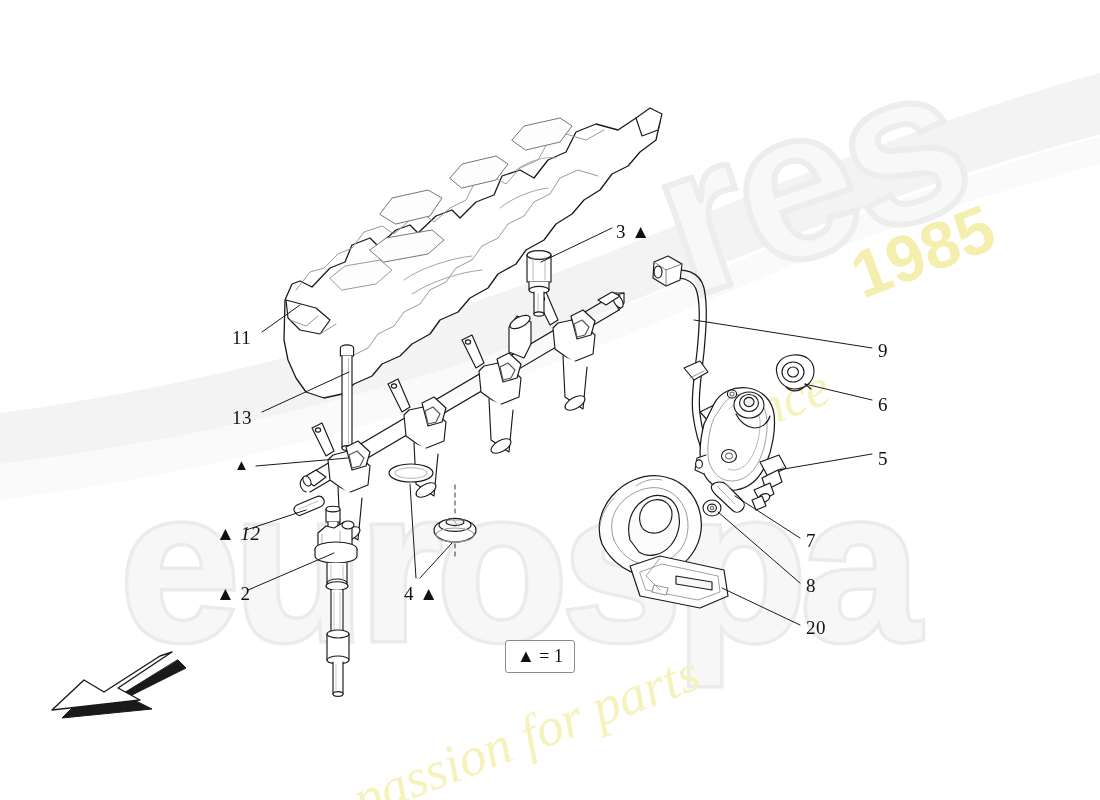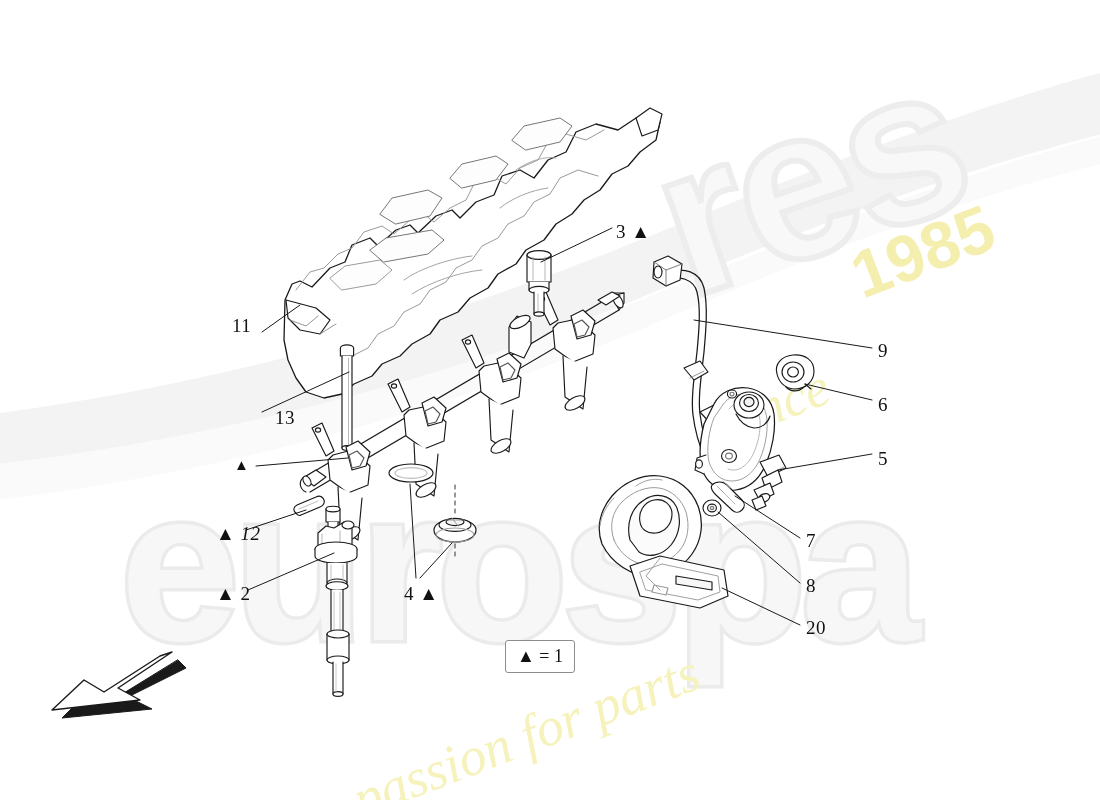--- a/index.html
+++ b/index.html
@@ -323,22 +323,22 @@
       <path d="M416 578 L410 484"></path>
       <path d="M420 578 L452 543"></path>
     </g>
 
     <g>
       <path d="M178 660 L186 668 L128 697 L152 709 L62 718 L92 688 L112 700 Z" fill="#1a1a1a" stroke="#1a1a1a" stroke-width="1"></path>
       <path d="M172 652 L118 688 L140 700 L52 710 L84 680 L104 692 L160 656 Z" fill="#ffffff" stroke="#1a1a1a" stroke-width="1.4"></path>
     </g>
   </svg>
 
-  <div class="callout" style="left:232px; top:316px;">11</div>
-  <div class="callout" style="left:232px; top:408px;margin-left:43px;">13</div>
+  <div class="callout" style="left:232px; top:328px;">11</div>
+  <div class="callout" style="left:232px; top:408px;">13</div>
   <div class="callout" style="left:616px; top:222px;">3 ▲</div>
   <div class="callout" style="left:878px; top:341px;">9</div>
   <div class="callout" style="left:878px; top:395px;">6</div>
   <div class="callout" style="left:878px; top:449px;">5</div>
   <div class="callout" style="left:806px; top:531px;">7</div>
   <div class="callout" style="left:806px; top:576px;">8</div>
   <div class="callout" style="left:806px; top:618px;">20</div>
   <div class="callout" style="left:234px; top:458px; font-size:15px;">▲</div>
   <div class="callout" style="left:216px; top:524px;font-style:italic;">▲ 12</div>
   <div class="callout" style="left:216px; top:584px;">▲ 2</div>

